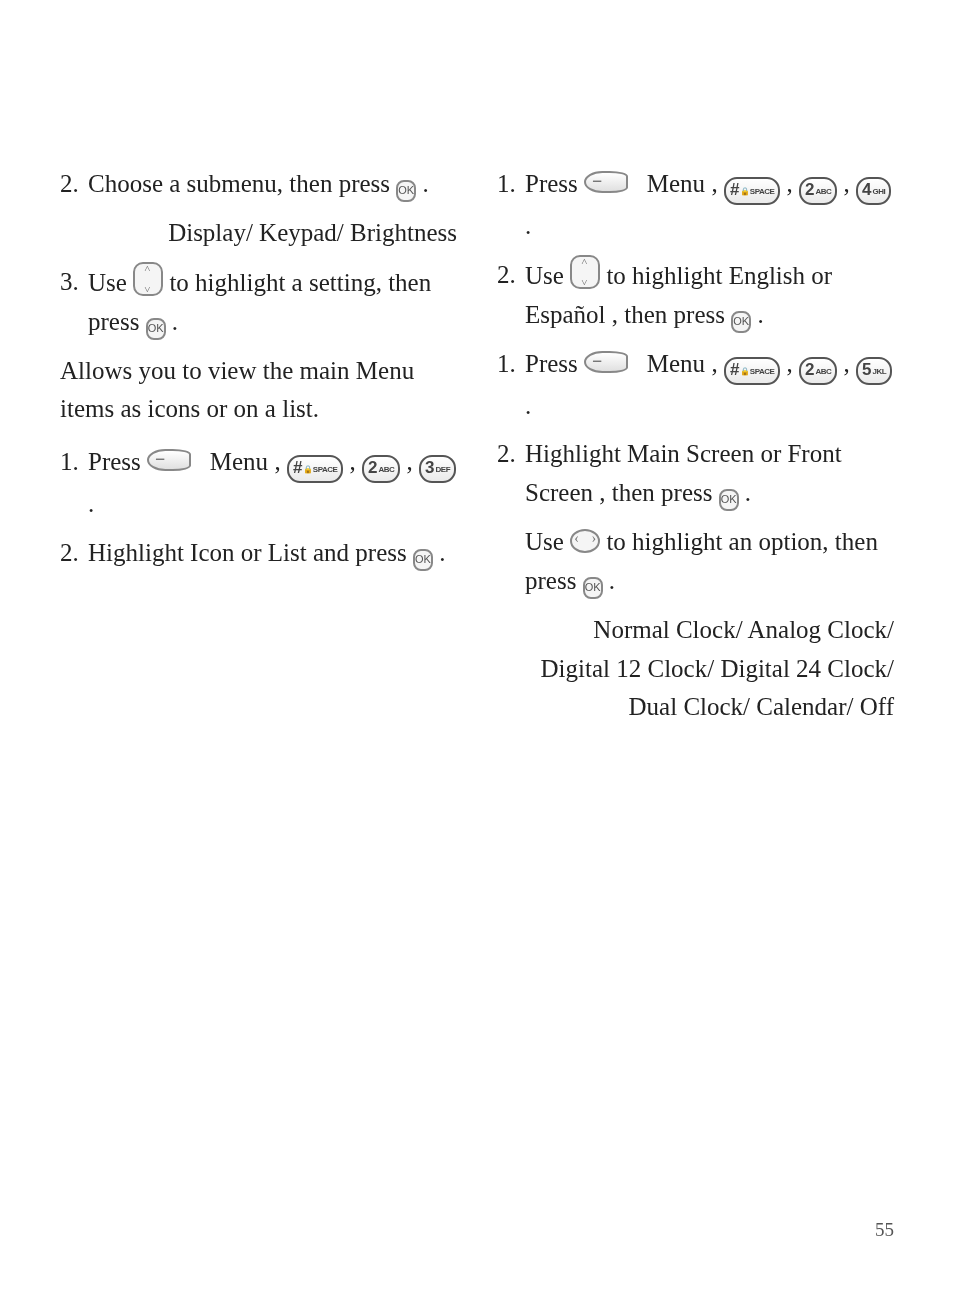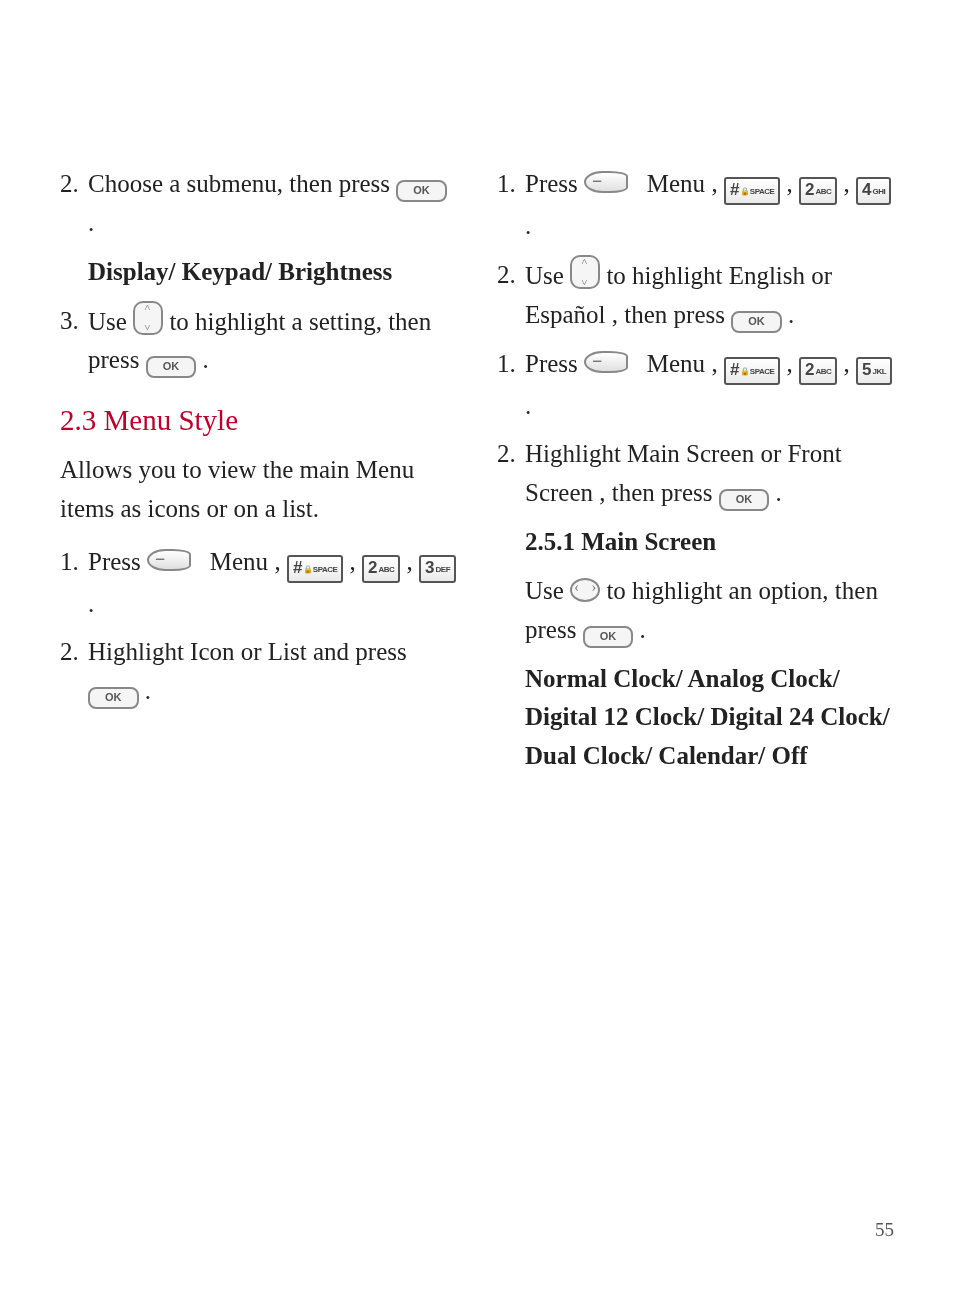--- a/index.html
+++ b/index.html
@@ -21,21 +21,22 @@
     flex: 1;
     font-size: 25px;
     line-height: 1.55;
   }
   .heading {
     color: #c1002a;
     font-size: 29px;
     margin: 18px 0 6px 0;
   }
   .subheading-bold {
-    font-weight: bold;
+    font-weight: normal;
+    text-align: right;
   }
   .bold {
     font-weight: normal;
   }
   .step {
     display: flex;
     margin: 10px 0;
   }
   .step .num {
     min-width: 28px;
@@ -57,21 +58,21 @@
     bottom: 50px;
     font-size: 19px;
     color: #555;
   }
 
   
   .key {
     display: inline-block;
     vertical-align: -4px;
     border: 2px solid #555;
-    border-radius: 3px;
+    border-radius: 13px;
     background: linear-gradient(#fff,#eaeaea);
     height: 24px;
     line-height: 22px;
     padding: 0 4px;
     font-family: Arial, sans-serif;
     font-size: 12px;
     font-weight: bold;
     color: #444;
     position: relative;
     top: -2px;
@@ -85,24 +86,24 @@
     font-size: 8px;
     letter-spacing: -0.5px;
   }
   .ok-key {
     display: inline-block;
     vertical-align: -4px;
     border: 2px solid #888;
     border-radius: 8px;
     height: 18px;
     line-height: 16px;
-    padding: 0 15px;
+    padding: 0 0;
     font-family: Arial, sans-serif;
     font-size: 11px;
-    font-weight: bold;
+    font-weight: normal;
     color: #555;
     background: #f5f5f5;
     position: relative;
     top: -2px;
   }
   .nav-key {
     display: inline-block;
     vertical-align: -6px;
     border: 2px solid #888;
     border-radius: 10px;
@@ -201,21 +202,20 @@
       <div class="num">3.</div>
       <div class="body">
         <span>Use </span>
         <span class="nav-key"></span>
         <span> to highlight a setting, then press </span>
         <span class="ok-key">OK</span>
         <span> .</span>
       </div>
     </div>
 
-    <div class="heading">2.3 Menu Style</div>
     <div class="para">Allows you to view the main Menu items as icons or on a list.</div>
 
     <div class="step">
       <div class="num">1.</div>
       <div class="body">
         <span>Press </span>
         <span class="soft-key"></span>
         <span>&nbsp;</span>
         <span class="bold">Menu</span><span> , </span>
         <span class="key"><span class="big">#</span><span class="tiny lock-icon">🔒</span><span class="tiny">SPACE</span></span><span> , </span>
@@ -289,21 +289,20 @@
         <span>Highlight </span>
         <span class="bold">Main Screen</span>
         <span> or </span>
         <span class="bold">Front Screen</span>
         <span>, then press </span>
         <span class="ok-key">OK</span>
         <span>  .</span>
       </div>
     </div>
 
-    <div class="indent subheading-bold">2.5.1 Main Screen</div>
 
     <div class="indent">
       <span>Use </span>
       <span class="nav-key-lr"></span>
       <span> to highlight an option, then press </span>
       <span class="ok-key">OK</span>
       <span> .</span>
     </div>
 
     <div class="indent subheading-bold">Normal Clock/ Analog Clock/ Digital 12 Clock/ Digital 24 Clock/ Dual Clock/ Calendar/ Off</div>

